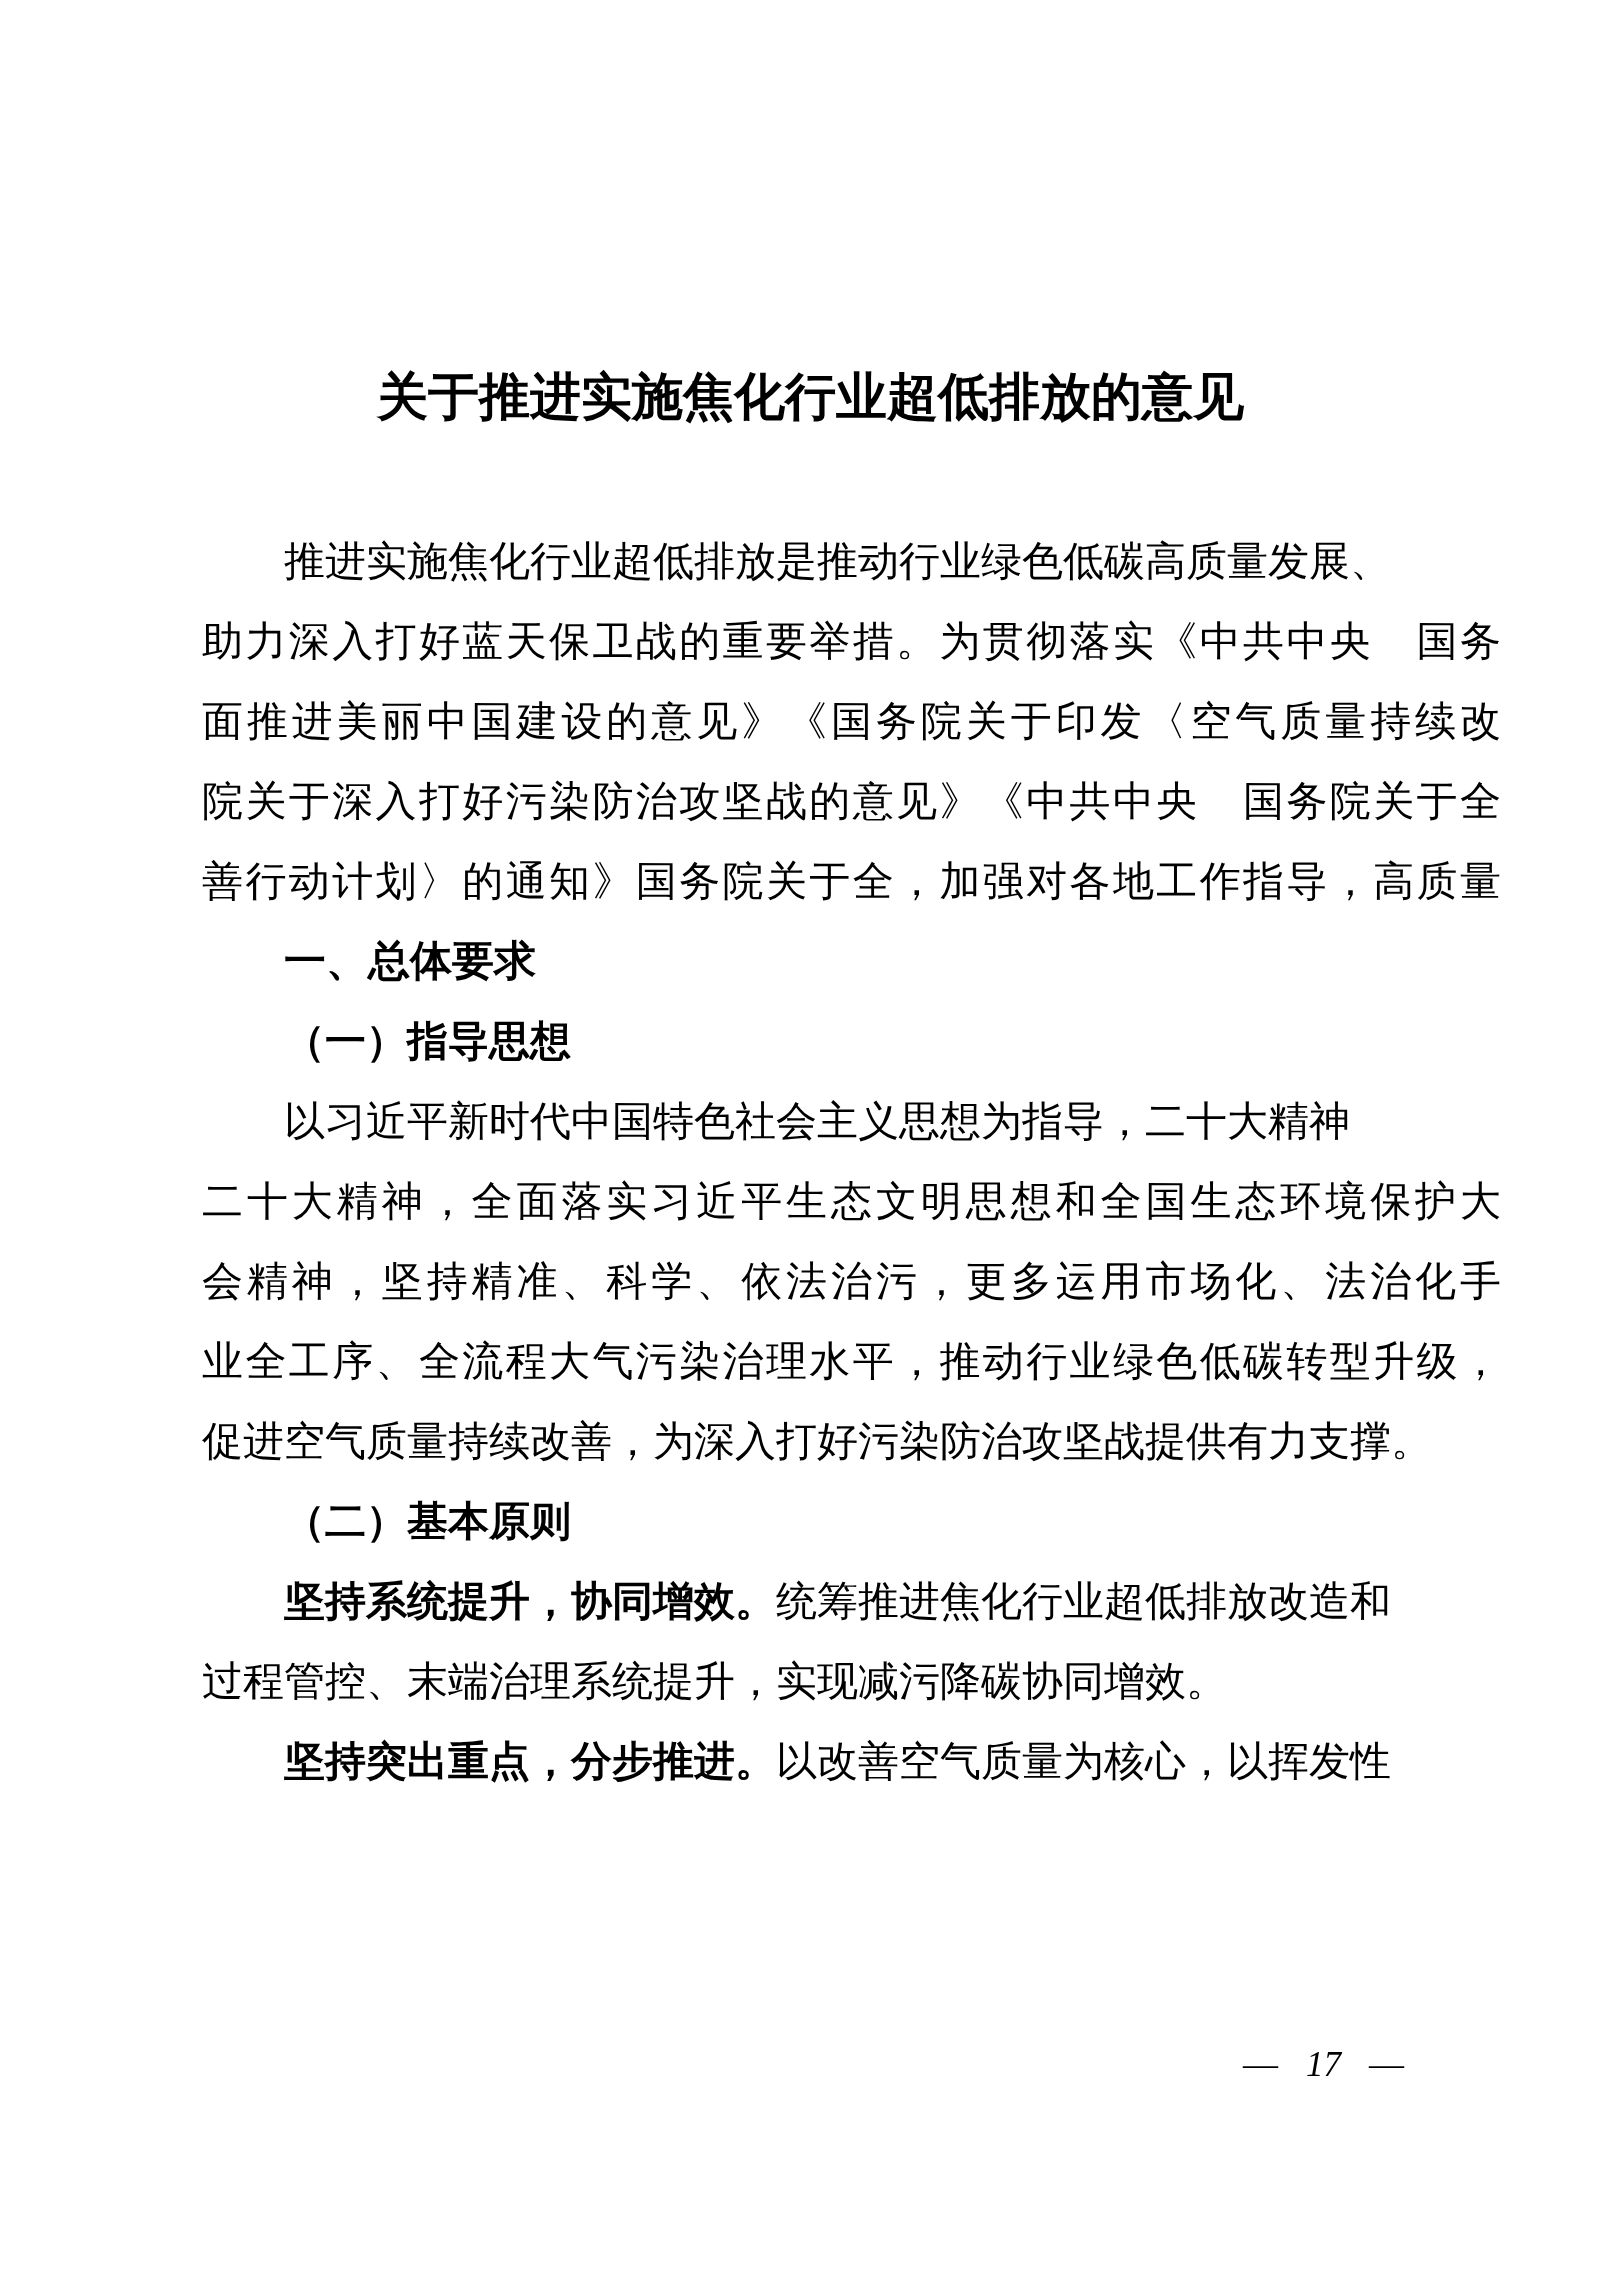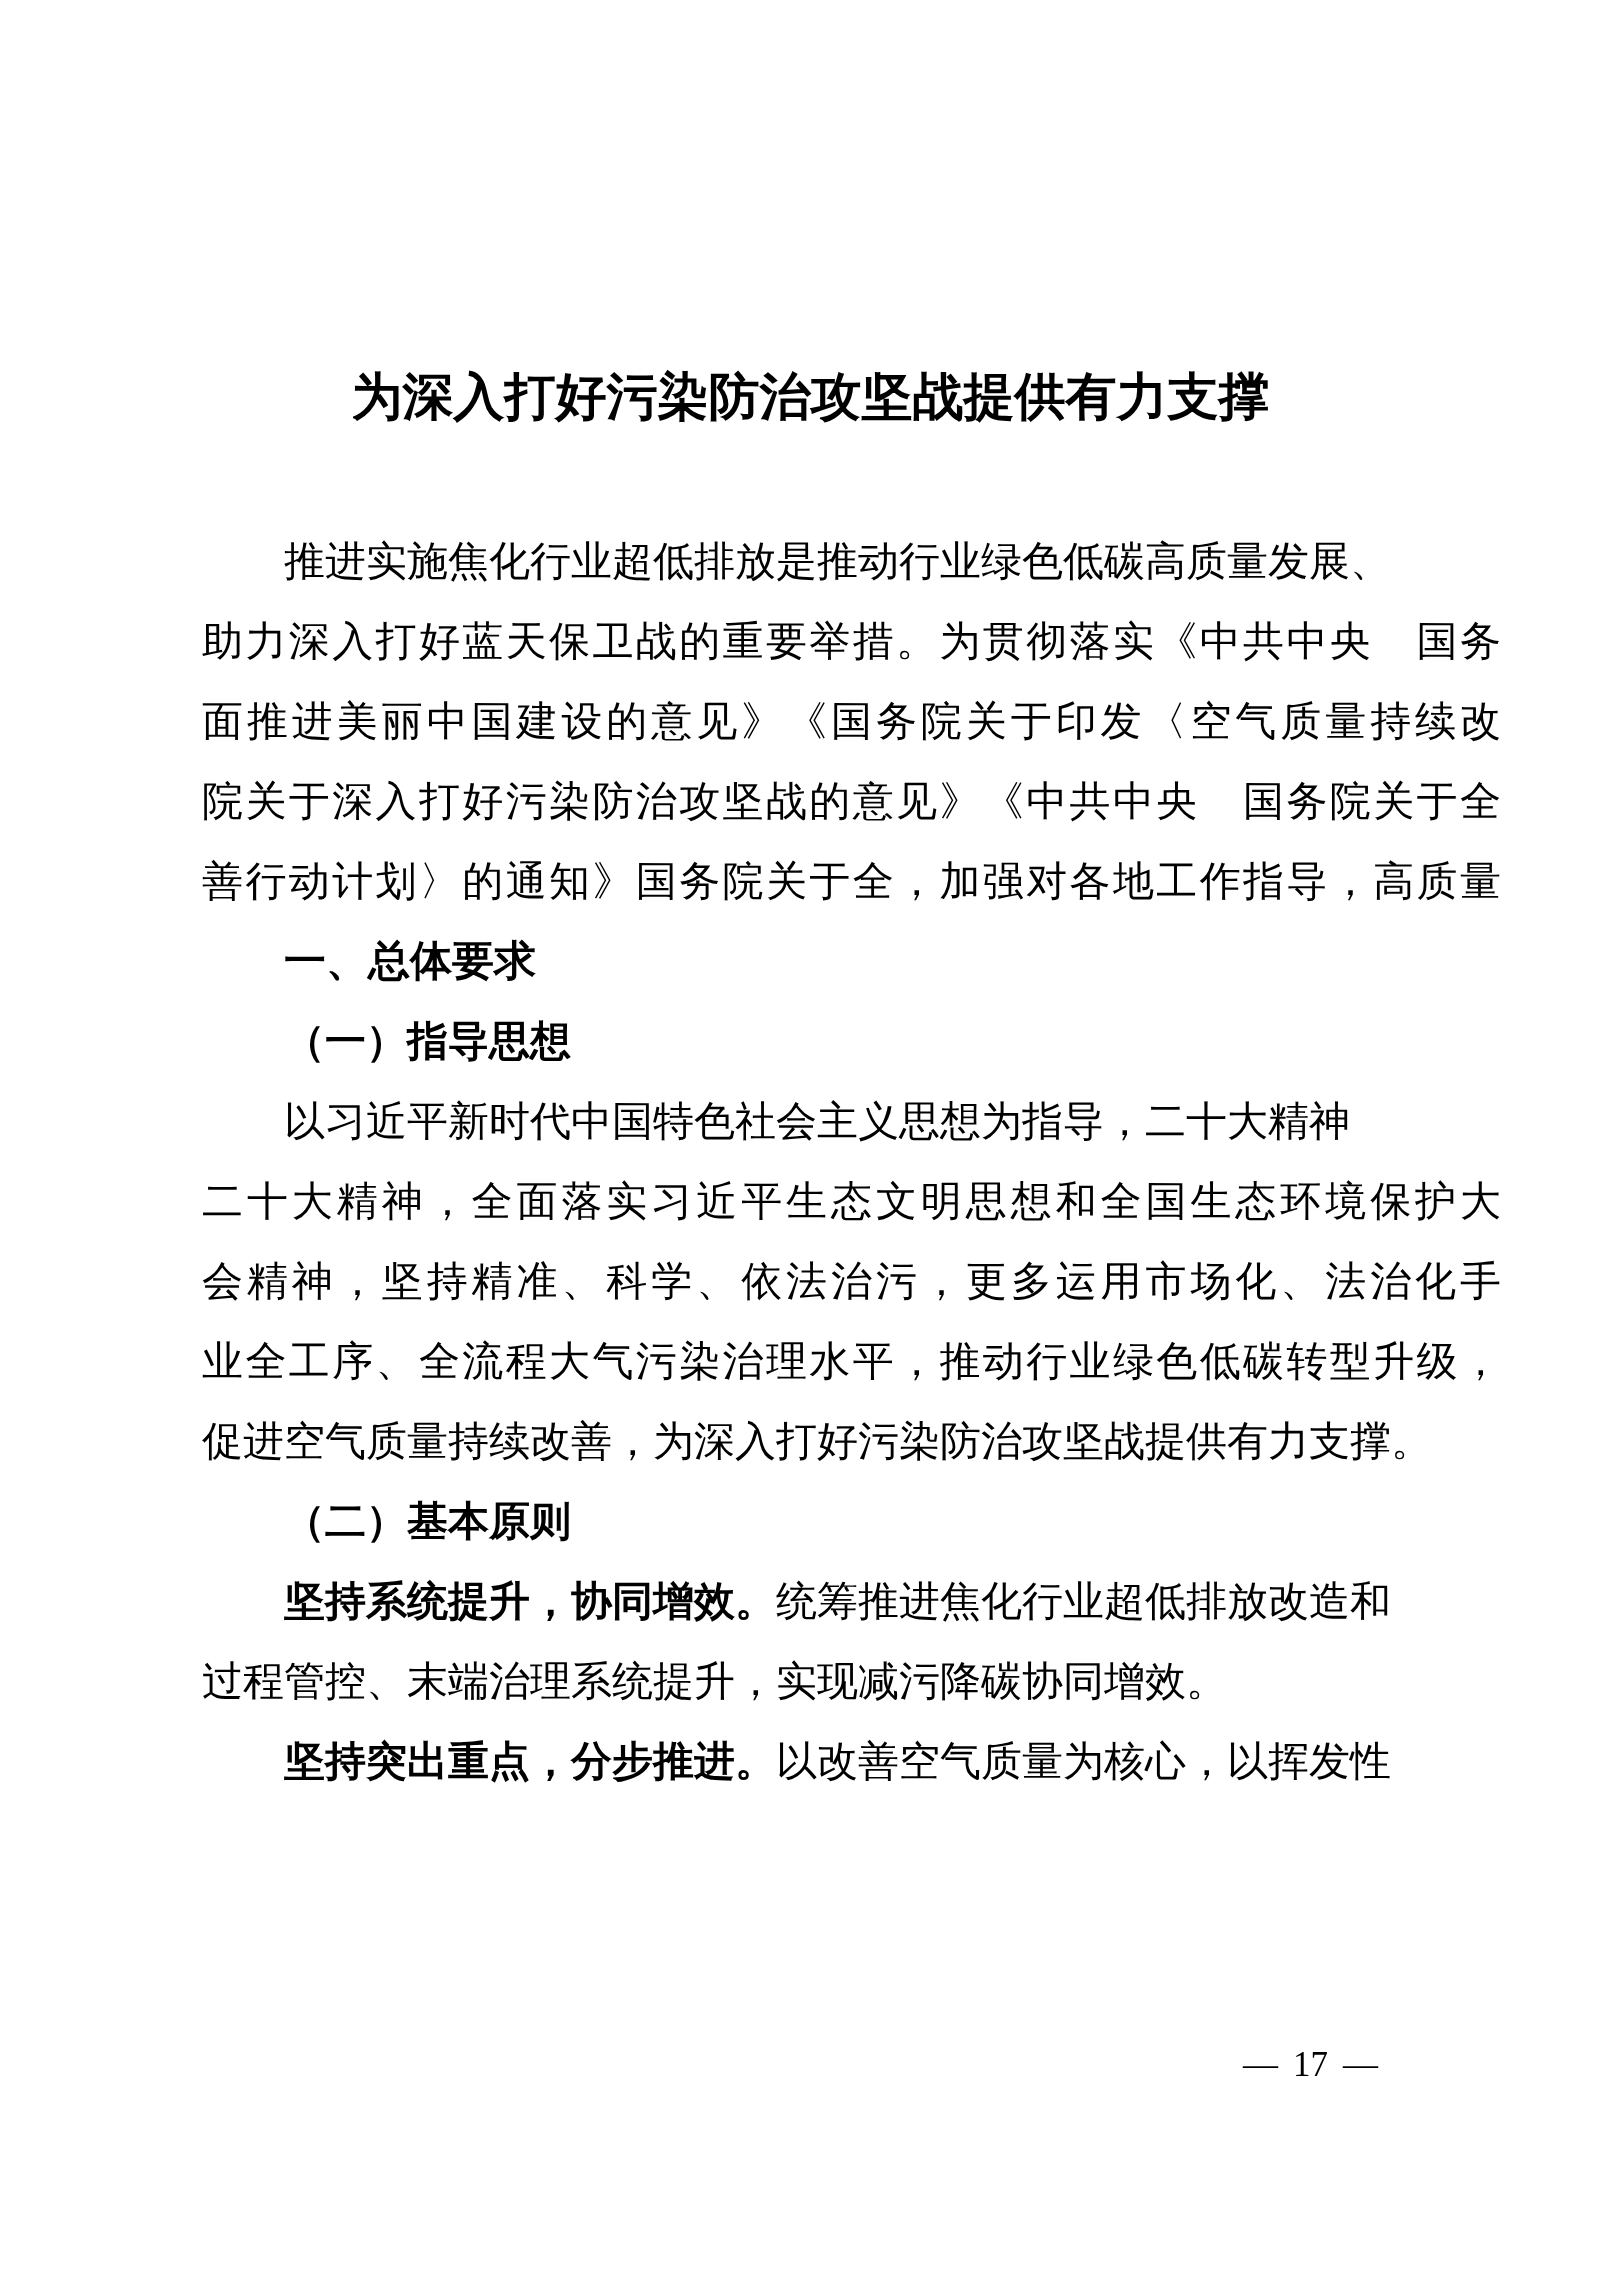--- a/index.html
+++ b/index.html
@@ -32,28 +32,28 @@
   }
   .lead{
     font-family:"Liberation Sans","DejaVu Sans",sans-serif;
     font-weight:700;
   }
   .footer{
     position:absolute;top:2041px;left:1243px;height:47px;line-height:47px;
     font-size:35px;font-family:"Liberation Serif","DejaVu Serif",serif;
     white-space:nowrap;
   }
-  .footer .num{margin:0 15px;}
+  .footer .num{margin:0 28px;font-style:italic;}
 </style>
 </head>
 <body>
 
 <div class="sheet">
 
-  <div class="title">为深入打好污染防治攻坚战提供有力支撑</div>
+  <div class="title">关于推进实施焦化行业超低排放的意见</div>
 
   <div class="column">
     <div class="bl first">推进实施焦化行业超低排放是推动行业绿色低碳高质量发展、</div>
     <div class="bl fill">助力深入打好蓝天保卫战的重要举措。为贯彻落实《中共中央　国务</div>
     <div class="bl fill">面推进美丽中国建设的意见》《国务院关于印发〈空气质量持续改</div>
     <div class="bl fill">院关于深入打好污染防治攻坚战的意见》《中共中央　国务院关于全</div>
     <div class="bl fill">善行动计划〉的通知》国务院关于全，加强对各地工作指导，高质量</div>
     <div class="bl h1">一、总体要求</div>
     <div class="bl h2">（一）指导思想</div>
     <div class="bl first">以习近平新时代中国特色社会主义思想为指导，二十大精神</div>

